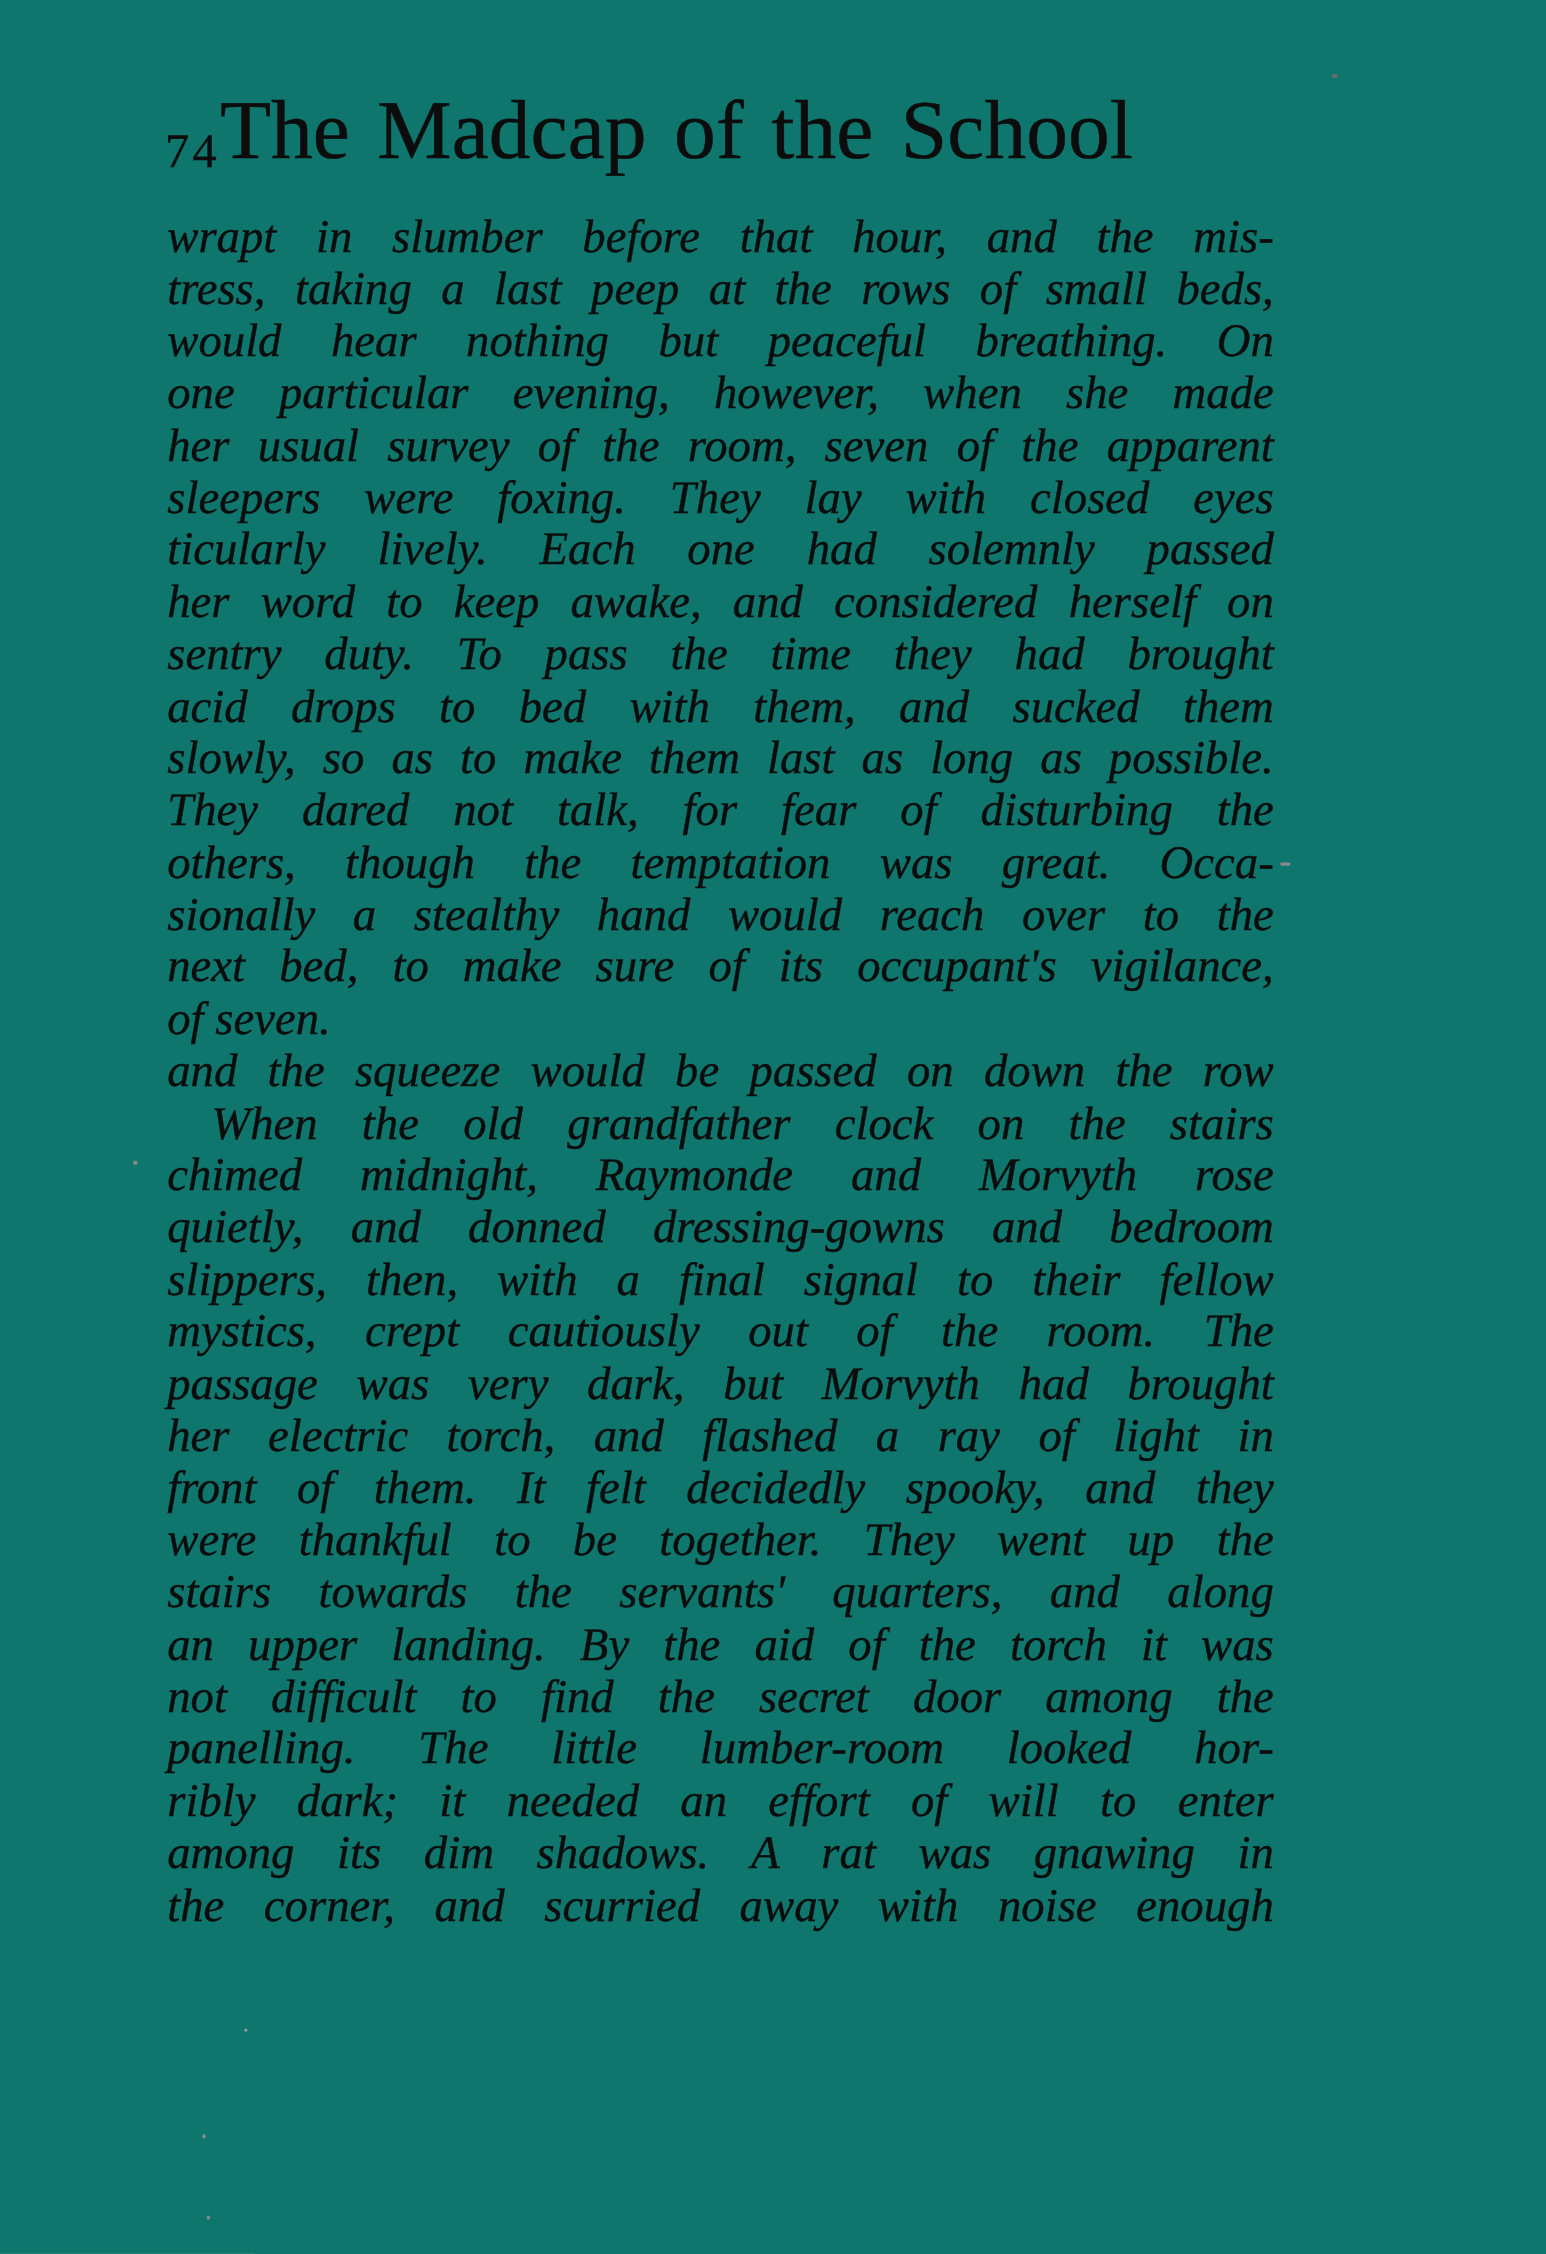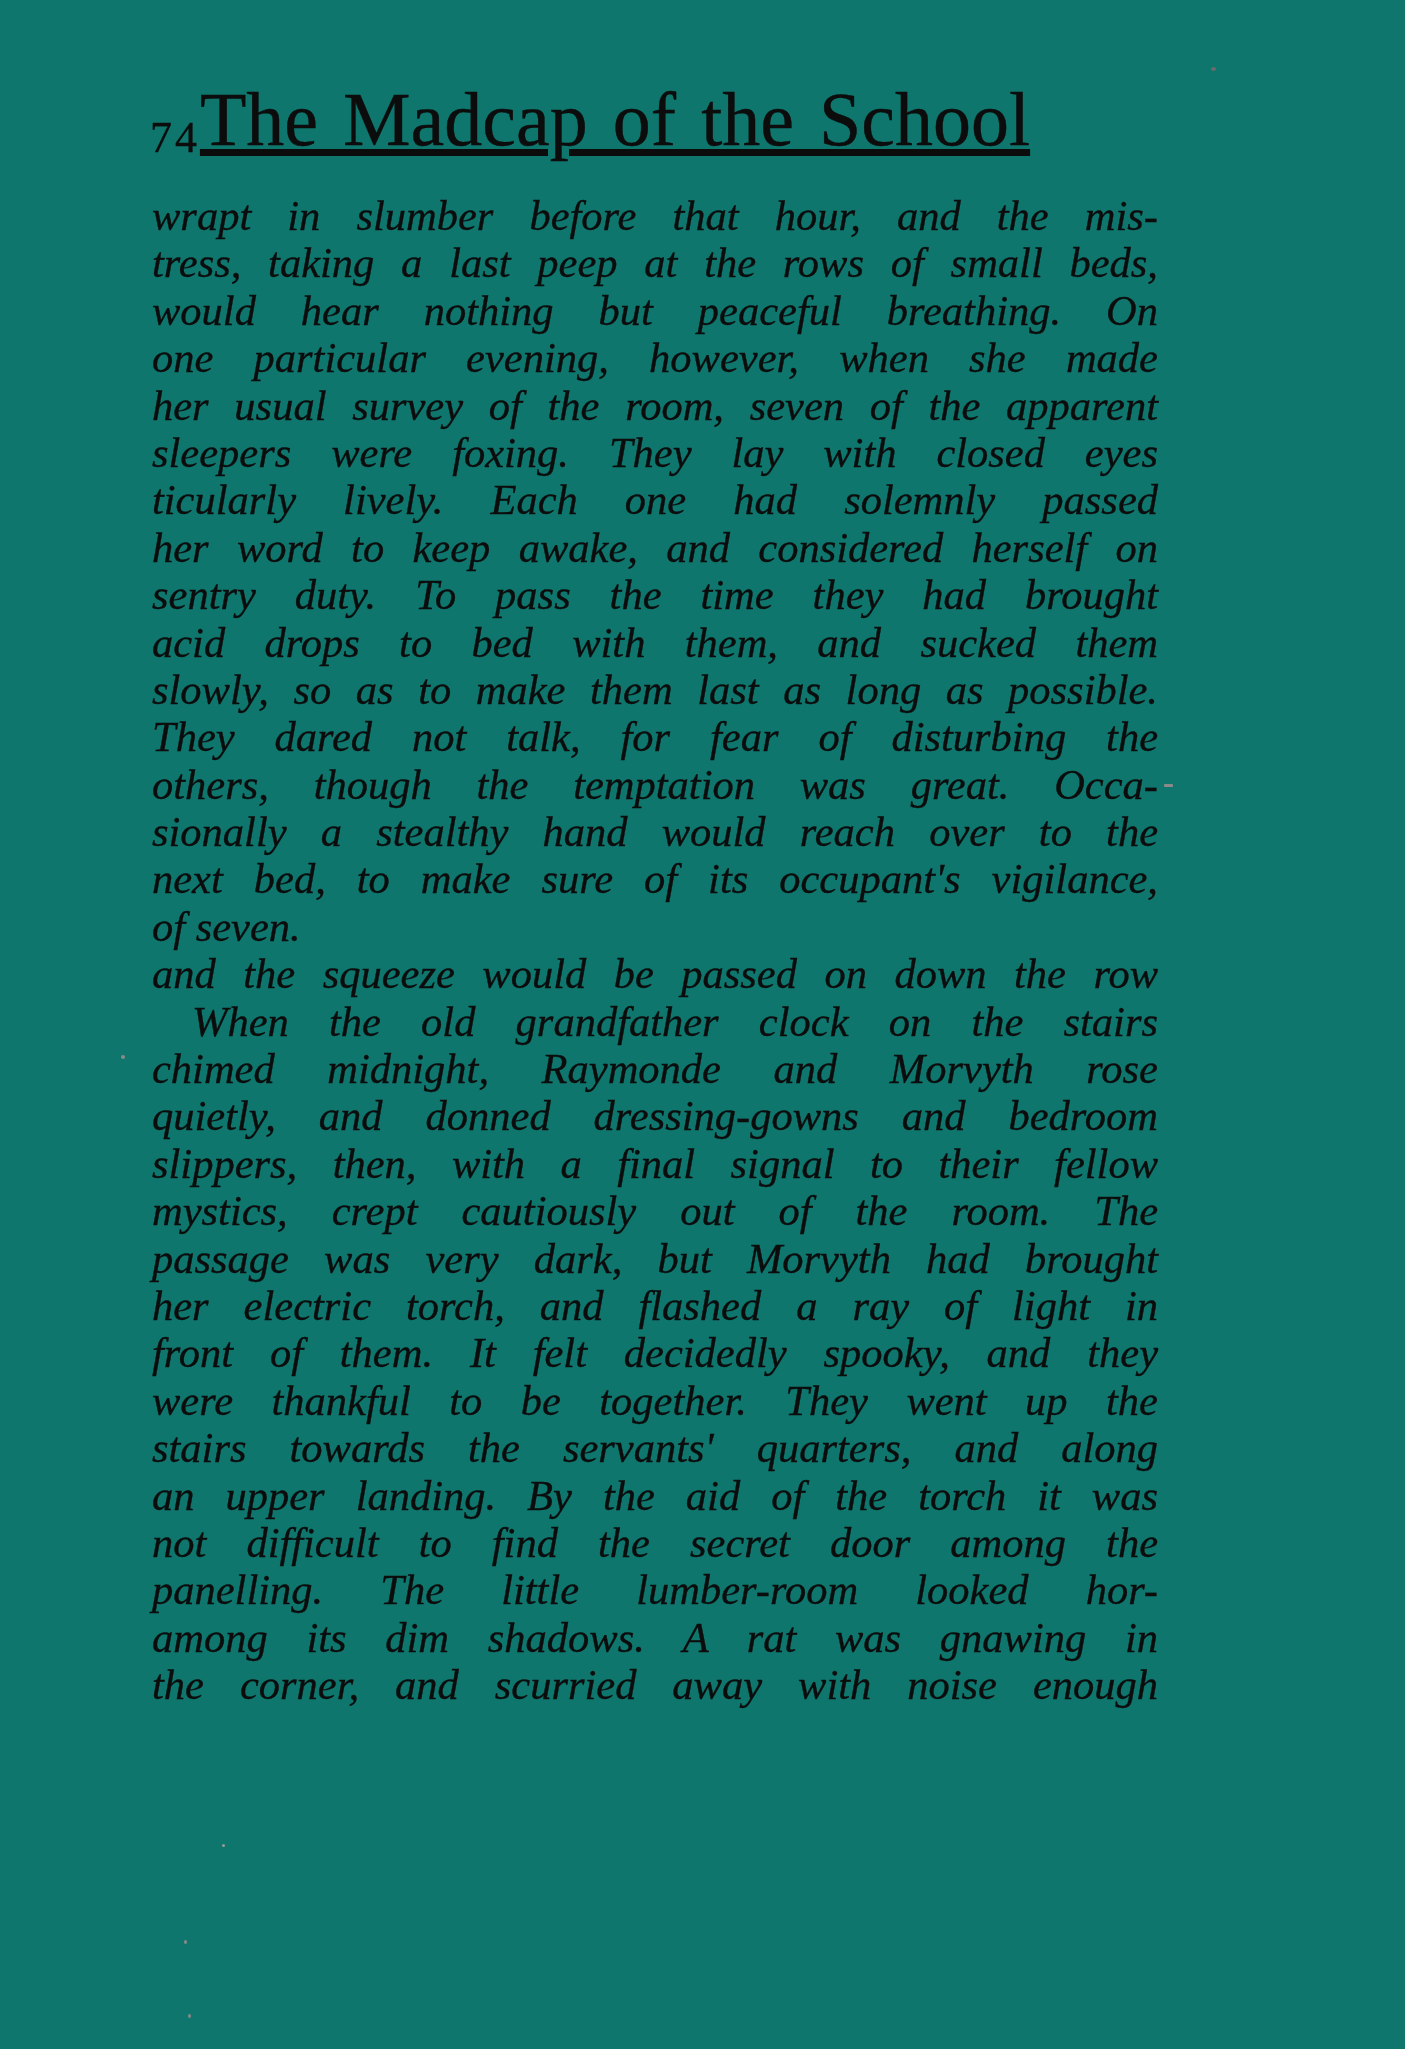--- a/index.html
+++ b/index.html
@@ -34,21 +34,20 @@
   .page-title {
     position: absolute;
     left: 112px;
     top: 80px;
     width: 1006px;
     text-align: center;
     font-size: 76px;
     line-height: 78px;
     white-space: nowrap;
     word-spacing: 6px;
-    text-decoration: underline;
     -webkit-text-stroke: 0.4px #0c0c0c;
   }
   .text-body {
     position: absolute;
     left: 152px;
     top: 192px;
     width: 1006px;
     font-size: 42.5px;
     line-height: 47.4px;
     font-style: italic;
@@ -107,20 +106,21 @@
       <div class="line">slippers, then, with a final signal to their fellow</div>
       <div class="line">mystics, crept cautiously out of the room.  The</div>
       <div class="line">passage was very dark, but Morvyth had brought</div>
       <div class="line">her electric torch, and flashed a ray of light in</div>
       <div class="line">front of them.  It felt decidedly spooky, and they</div>
       <div class="line">were thankful to be together.  They went up the</div>
       <div class="line">stairs towards the servants' quarters, and along</div>
       <div class="line">an upper landing.  By the aid of the torch it was</div>
       <div class="line">not difficult to find the secret door among the</div>
       <div class="line">panelling.  The little lumber-room looked hor-</div>
+      <div class="line">ribly dark; it needed an effort of will to enter</div>
       <div class="line">among its dim shadows.  A rat was gnawing in</div>
       <div class="line">the corner, and scurried away with noise enough</div>
     </div>
 
   <div class="speck" style="left:1211px; top:67px; width:5px; height:4px;"></div>
   <div class="speck dash" style="left:1164px; top:784px; width:9px; height:3px; background:#8a8a8a;"></div>
   <div class="speck" style="left:121px; top:1055px; width:4px; height:4px; background:#8a8a8a;"></div>
   <div class="speck" style="left:222px; top:1844px; width:3px; height:3px; background:#9a9a9a;"></div>
   <div class="speck" style="left:184px; top:1940px; width:3px; height:4px; background:#8a8a8a;"></div>
   <div class="speck" style="left:188px; top:2014px; width:3px; height:4px; background:#8a8a8a;"></div>

